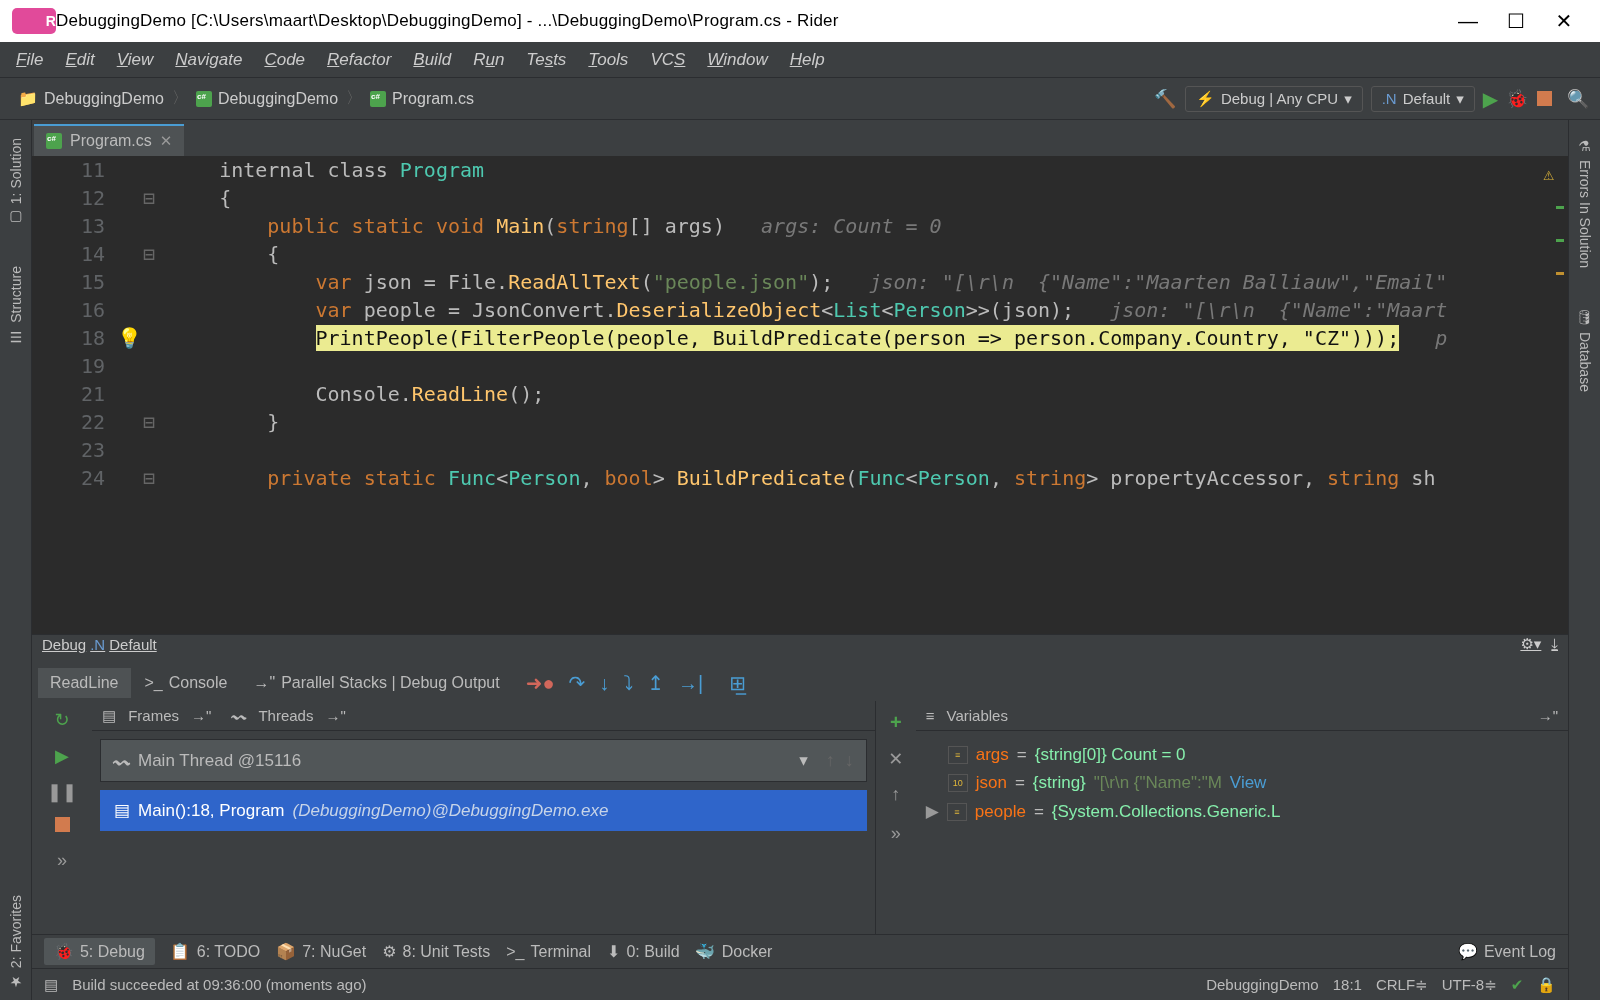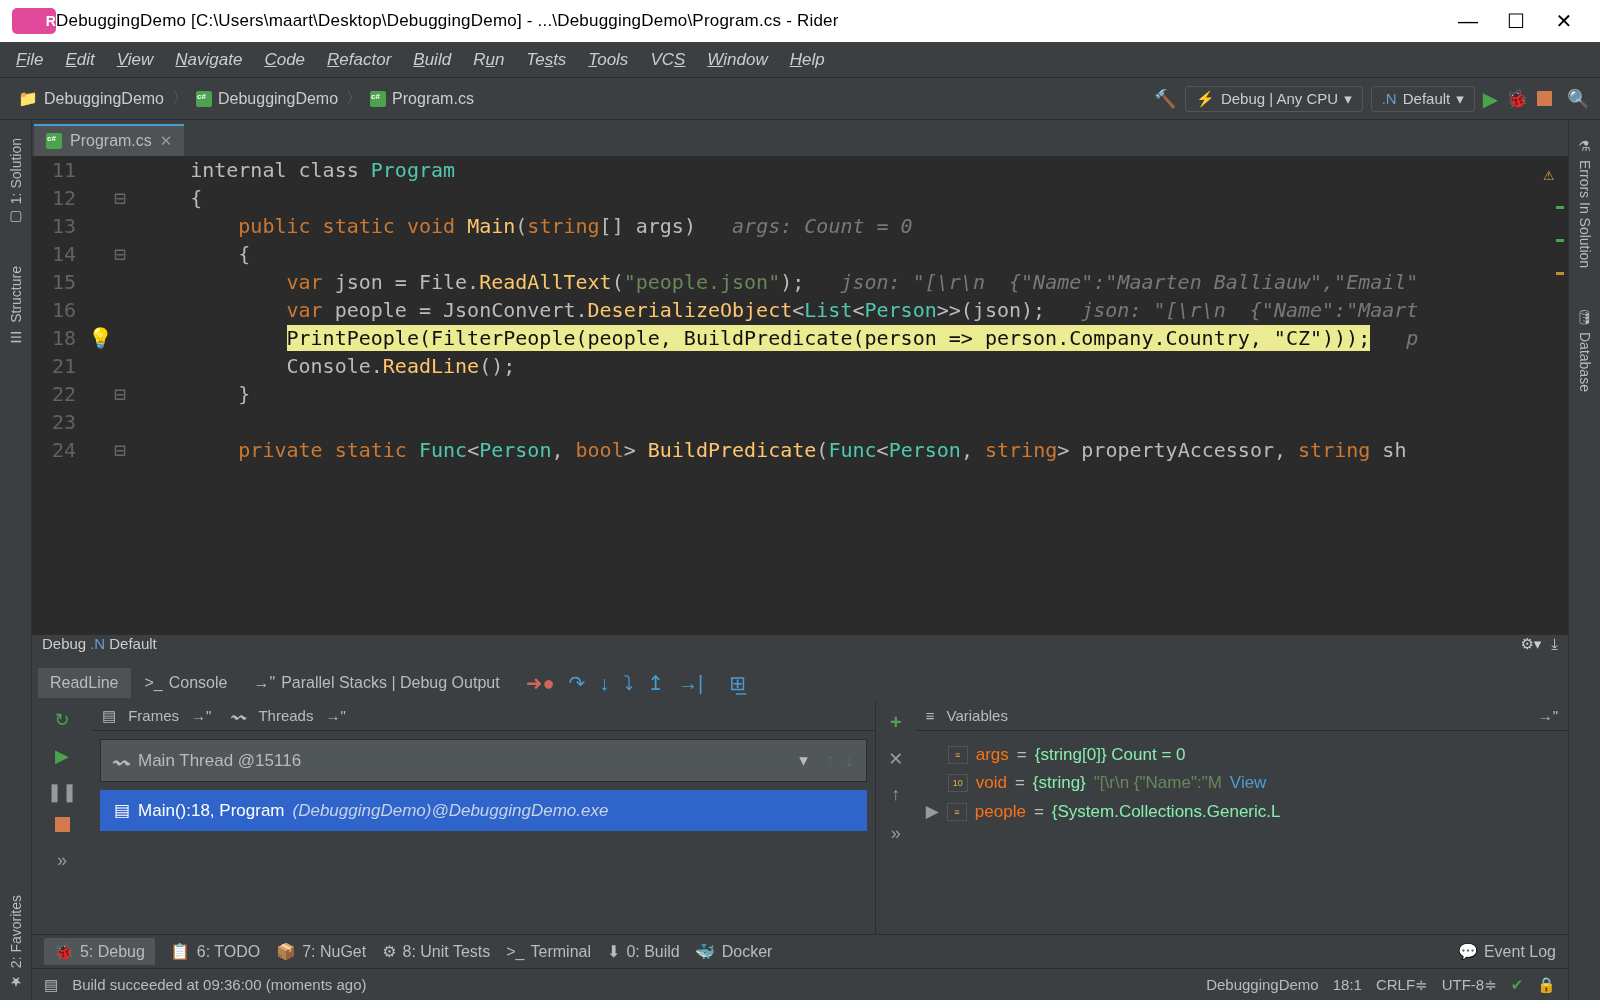--- a/index.html
+++ b/index.html
@@ -53,40 +53,40 @@
   border-right: 1px solid #2b2d30;
 }
 .right-gutter { border-right: none; border-left: 1px solid #2b2d30; }
 .gutter-tab { writing-mode: vertical-lr; transform: rotate(180deg); padding: 10px 2px; font-size: 14px; cursor:pointer; color:#bbb; display:flex; align-items:center; gap:6px;}
 .right-gutter .gutter-tab { transform: none; }
 .editor-area { flex: 1; display: flex; flex-direction: column; overflow: hidden; }
 .editor-tabs { background: #3c3f41; height: 36px; display: flex; align-items: flex-end; padding-left: 2px;}
 .etab { background: #4e5254; padding: 6px 12px; display: flex; align-items: center; gap: 8px; border-top: 2px solid #4a9dd4; font-size: 16px; cursor:pointer;}
 .etab .close { font-size: 15px; color: #999; }
 .editor { flex: 1; background: #2b2b2b; font-family: "Consolas", monospace; font-size: 20px; line-height: 28px; position:relative; overflow:hidden;}
-.code-row { display: flex; }
+.code-row { display: flex; padding-left: 29px; }
 .ln { width: 56px; text-align: right; padding-right: 12px; color: #606366; user-select:none; }
 .fold { width: 28px; color:#666; user-select:none;}
 .bulb { width:26px; text-align:center; color:#999;}
 .code { white-space: pre; flex:1;}
 .kw { color:#cc7832; }
 .meth { color:#ffc66d; }
 .str { color:#6a8759; }
 .cl { color:#4ec9b0; }
 .hint { color:#787878; font-style:italic; }
 .hl-line .code span.hlwrap { background:#ebeb91; color:#111 !important; padding:1px 0; }
 .editor .warnbadge { position:absolute; top:4px; right:14px; color:#e0b73a; font-size:18px;}
 .editor .markers { position:absolute; right:2px; top:50px; width:10px; }
 .editor .markers .mk { width:8px; height:3px; background:#4da34d; margin-bottom:30px; }
 .editor .markers .mk.o { background:#c09030; }
 .debug-panel {
   background: #3c3f41; border-top: 1px solid #2b2d30;
   display: flex; flex-direction: column; height: 300px;
 }
-.dp-head { display:flex; align-items:flex-start; height:30px; padding:0 10px; font-size:15px; color:#ccc;}
+.dp-head { display:flex; align-items:flex-end; height:30px; padding:12px 10px; font-size:15px; color:#ccc;text-decoration:underline;}
 .dp-head .spacer{flex:1;}
 .dp-head .icn{margin-left:10px; cursor:pointer;}
 .dp-tabs { height:36px; display:flex; align-items:center; padding:0 6px; gap:2px;}
 .dp-tab { padding:6px 12px; font-size:16px; cursor:pointer; display:flex; align-items:center; gap:6px;}
 .dp-tab.active { background:#4e5254;}
 .dp-ctrl { display:flex; align-items:center; gap:14px; margin-left:12px;}
 .dp-ctrl .ic{ font-size:20px; color:#4a9dd4; cursor:pointer;}
 .dp-ctrl .ic.red{color:#d1675b;}
 .dp-body { flex:1; display:flex; overflow:hidden;}
 .dp-left { width:60px; background:#3c3f41; display:flex; flex-direction:column; align-items:center; gap:14px; padding-top:8px;}
@@ -248,20 +248,26 @@
           <div class="fold"></div>
           <div class="code">            <span class="kw">var</span> people = JsonConvert.<span class="meth">DeserializeObject</span>&lt;<span class="cl">List</span>&lt;<span class="cl">Person</span>&gt;&gt;(json);   <span class="hint">json: "[\r\n  {"Name":"Maart</span></div>
         </div>
         <div class="code-row hl-line">
           <div class="ln">18</div>
           <div class="bulb">💡</div>
           <div class="fold"></div>
           <div class="code">            <span class="hlwrap">PrintPeople(FilterPeople(people, BuildPredicate(person =&gt; person.Company.Country, "CZ")));</span>   <span class="hint">p</span></div>
         </div>
         <div class="code-row">
+          <div class="ln">19</div>
+          <div class="bulb"></div>
+          <div class="fold"></div>
+          <div class="code">    </div>
+        </div>
+        <div class="code-row">
           <div class="ln">21</div>
           <div class="bulb"></div>
           <div class="fold"></div>
           <div class="code">            Console.<span class="meth">ReadLine</span>();</div>
         </div>
         <div class="code-row">
           <div class="ln">22</div>
           <div class="bulb"></div>
           <div class="fold">⊟</div>
           <div class="code">        }</div>
@@ -355,21 +361,21 @@
               <div class="vrow">
                 <span style="width:14px;display:inline-block"></span>
                 <span class="vbox">≡</span>
                 <span class="vname">args</span>
                 <span> = </span>
                 <span class="vval">{string[0]} Count = 0</span>
               </div>
               <div class="vrow">
                 <span style="width:14px;display:inline-block"></span>
                 <span class="vbox">10</span>
-                <span class="vname">void</span>
+                <span class="vname">json</span>
                 <span> = </span>
                 <span class="vval">{string} </span>
                 <span class="vstr">"[\r\n  {"Name":"M</span>
                 <span class="vlink">View</span>
               </div>
               <div class="vrow">
                 <span style="color:#999">▶</span>
                 <span class="vbox">≡</span>
                 <span class="vname">people</span>
                 <span> = </span>

